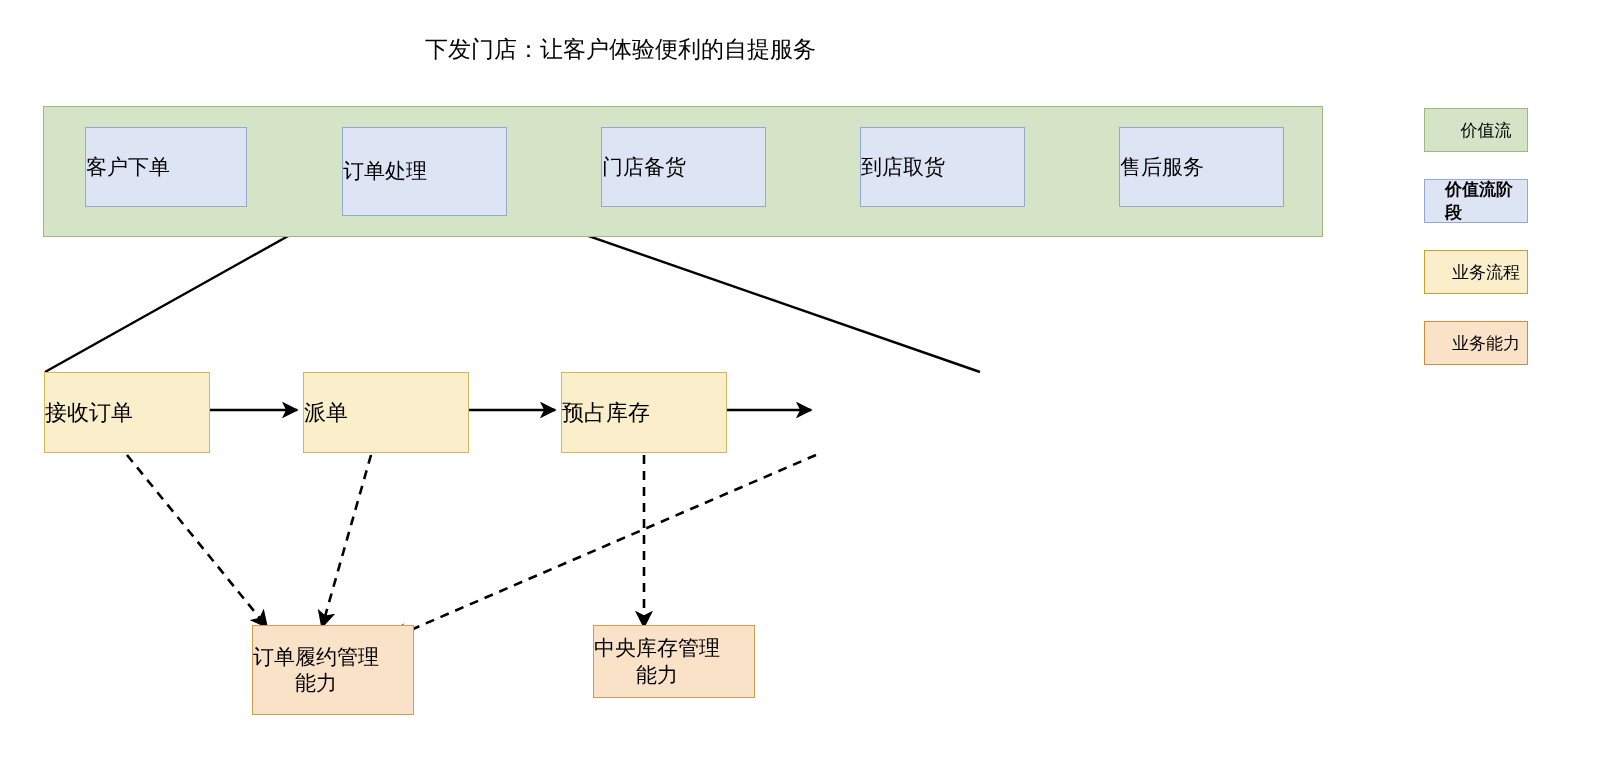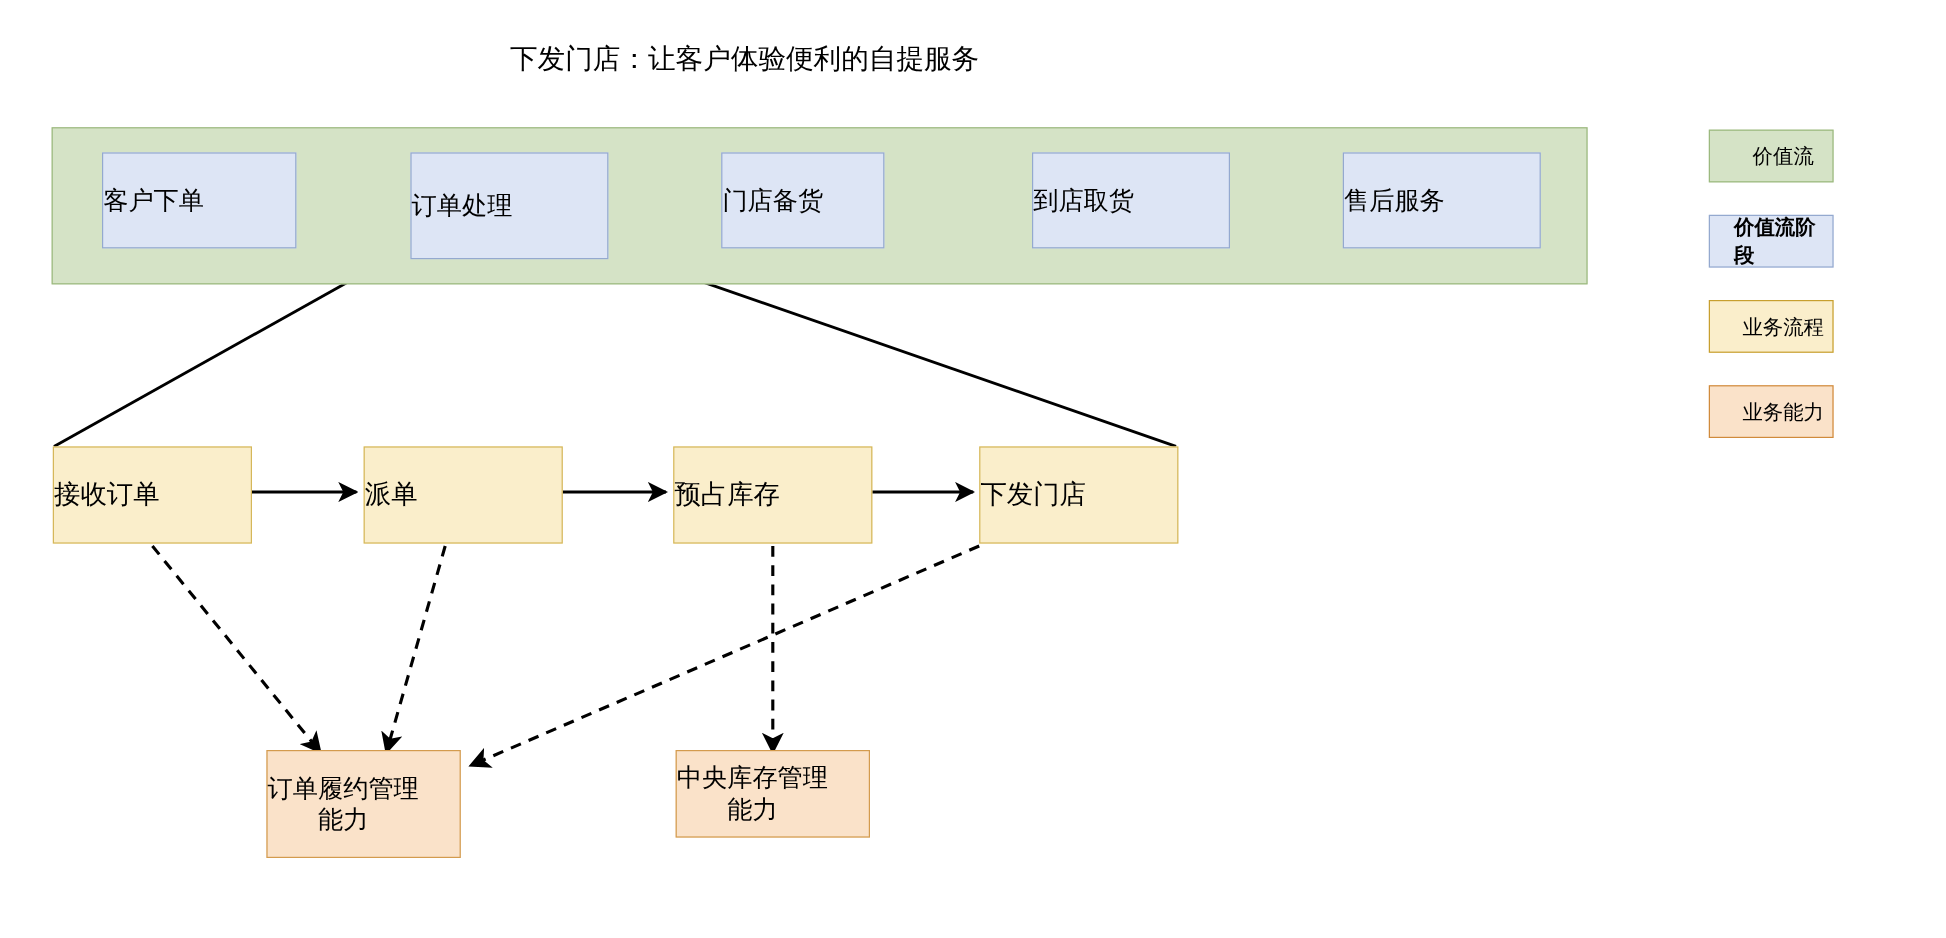--- a/index.html
+++ b/index.html
@@ -59,20 +59,21 @@
   }
   .process {
     background: #faeecb;
     border: 1.5px solid #d5b75a;
     font-size: 22px;
   }
   .capability {
     background: #fae2c9;
     border: 1.5px solid #d39b4e;
     font-size: 21px;
+    margin-left: 30px;
   }
   .legend-item {
     position: absolute;
     box-sizing: border-box;
     display: flex;
     align-items: center;
     justify-content: center;
     font-size: 17px;
     z-index: 5;
     padding-left: 20px;
@@ -142,41 +143,38 @@
   </svg>
 
   <div class="band" style="left:43px; top:106px; width:1280px; height:131px;"></div>
 
   <div class="node stage" style="left:85px; top:127px; width:162px; height:80px;">
     <span class="nodelabel">客户下单</span>
   </div>
   <div class="node stage" style="left:342px; top:127px; width:165px; height:89px;">
     <span class="nodelabel">订单处理</span>
   </div>
-  <div class="node stage" style="left:601px; top:127px; width:136px; height:80px;">
+  <div class="node stage" style="left:601px; top:127px; width:165px; height:80px;">
     <span class="nodelabel">门店备货</span>
   </div>
   <div class="node stage" style="left:860px; top:127px; width:165px; height:80px;">
     <span class="nodelabel">到店取货</span>
   </div>
   <div class="node stage" style="left:1119px; top:127px; width:165px; height:80px;">
     <span class="nodelabel">售后服务</span>
   </div>
 
   <div class="node process" style="left:44px; top:372px; width:166px; height:81px;">
     <span class="nodelabel">接收订单</span>
   </div>
   <div class="node process" style="left:303px; top:372px; width:166px; height:81px;">
     <span class="nodelabel">派单</span>
   </div>
   <div class="node process" style="left:561px; top:372px; width:166px; height:81px;">
     <span class="nodelabel">预占库存</span>
-  </div>
-  <div class="node process" style="left:816px; top:372px; width:166px; height:81px;">
-    <span class="nodelabel">下发门店</span>
   </div>
 
   <div class="node capability" style="left:222px; top:625px; width:162px; height:90px;">
     <span class="nodelabel">订单履约管理
 能力</span>
   </div>
   <div class="node capability" style="left:563px; top:625px; width:162px; height:73px;">
     <span class="nodelabel">中央库存管理
 能力</span>
   </div>

